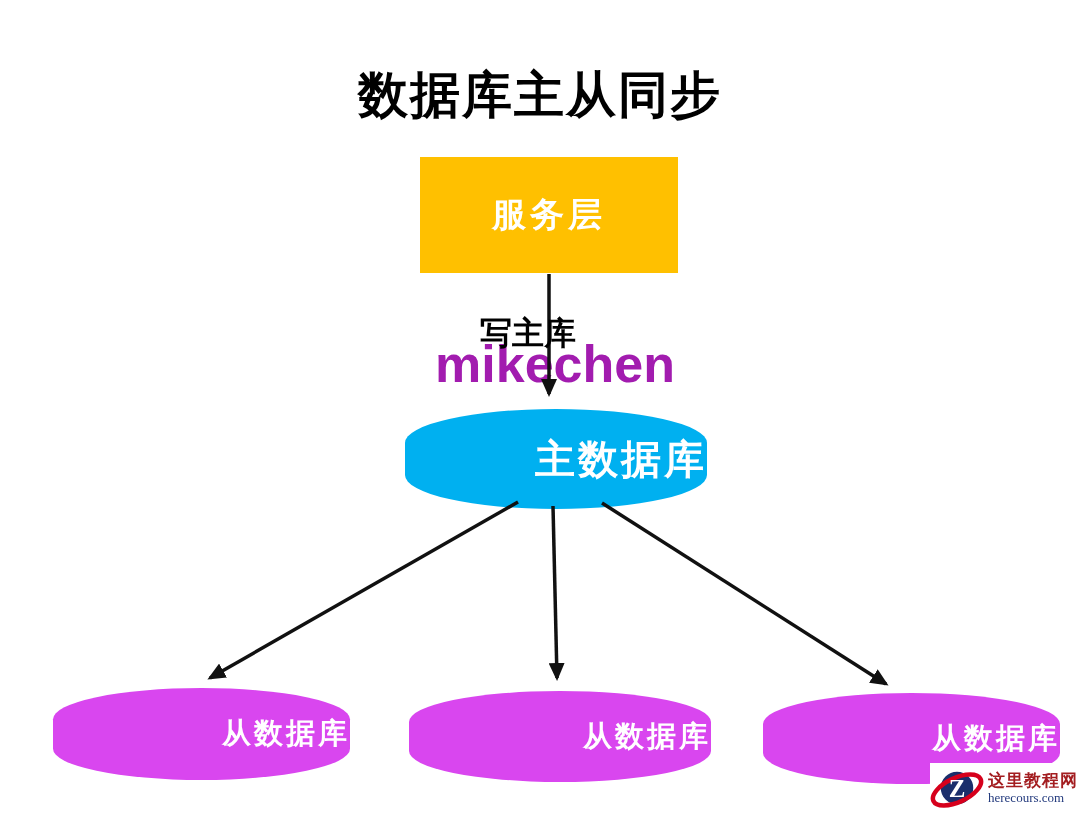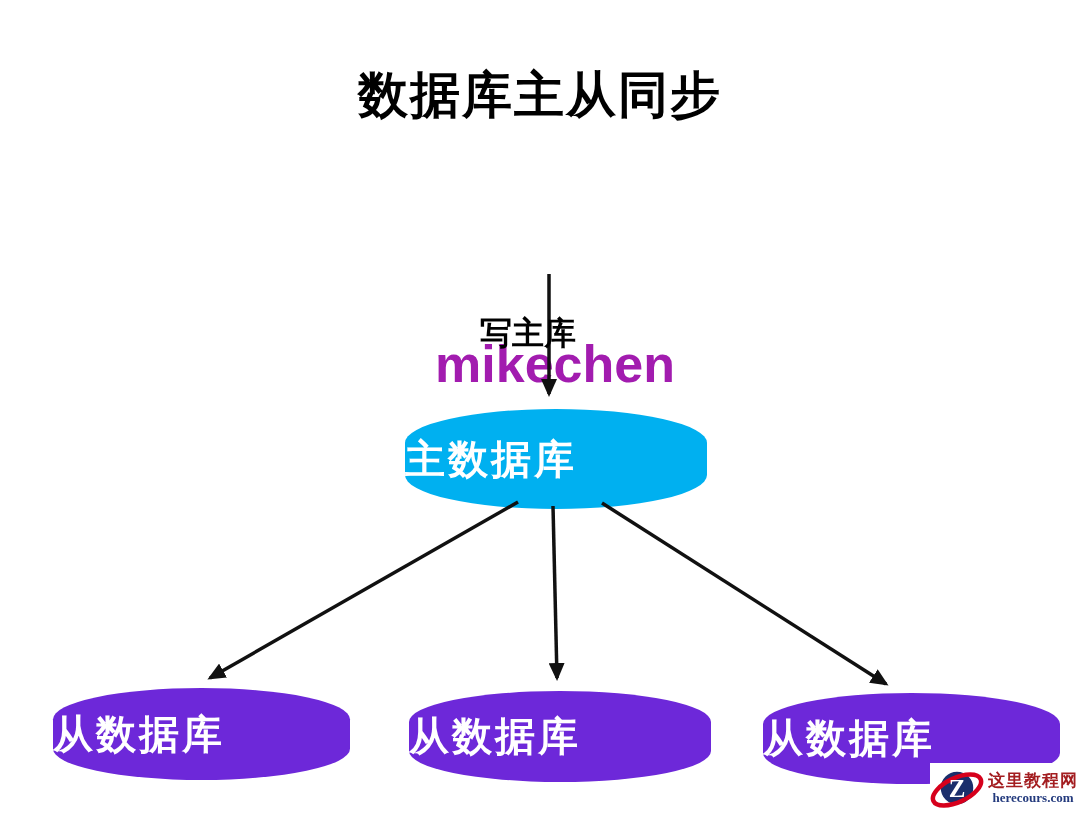--- a/index.html
+++ b/index.html
@@ -11,53 +11,56 @@
     position:absolute;left:0;top:62px;width:1080px;text-align:center;
     font-size:50px;font-weight:900;color:#000;letter-spacing:2px;
   }
   .service-box{
     position:absolute;left:420px;top:157px;width:258px;height:116px;
     display:flex;align-items:center;justify-content:center;
     color:#fff;font-size:34px;font-weight:bold;letter-spacing:4px;
     background:#FFC000;
   }
   .can{
-    position:absolute;display:flex;align-items:center;justify-content:flex-start;
+    position:absolute;display:flex;align-items:center;justify-content:flex-end;
     color:#fff;font-weight:bold;border-radius:50% / 34%;
   }
   .master-can{left:405px;top:409px;width:302px;height:100px;font-size:40px;letter-spacing:3px;background:#00B0F0;}
-  .slave-can{font-size:40px;letter-spacing:3px;background:#6d28d9;}
+  .slave-can{font-size:29px;letter-spacing:3px;background:#d946ef;}
   .slave-1{left:53px;top:688px;width:297px;height:92px;}
   .slave-2{left:409px;top:691px;width:302px;height:91px;}
   .slave-3{left:763px;top:693px;width:297px;height:91px;}
   .watermark{
     position:absolute;left:395px;top:334px;width:320px;text-align:center;
     font-size:52px;font-weight:bold;color:#a21caf;z-index:1;
   }
   .edge-label{
     position:absolute;font-size:32px;font-weight:bold;color:#000;z-index:3;text-align:center;
   }
   .write-label{left:448px;top:312px;width:160px;}
   .replicate-label{left:440px;top:562px;width:210px;}
   .arrows{position:absolute;left:0;top:0;width:1080px;height:814px;z-index:2;pointer-events:none;}
   .logo{
     position:absolute;left:930px;top:763px;width:150px;height:51px;
     display:flex;align-items:center;gap:4px;background:#fff;z-index:4;
   }
-  .logo-text{display:flex;flex-direction:column;line-height:1.1;align-items:center;}
+  .logo-text{display:flex;flex-direction:column;line-height:1.1;}
   .logo-site{font-size:17px;font-weight:bold;color:#A31D20;letter-spacing:1px;font-family:"Liberation Serif","DejaVu Serif",serif;}
-  .logo-domain{font-size:13px;font-weight:bold;color:#233A7D;font-family:"Liberation Serif","DejaVu Serif",serif;}
+  .logo-domain{font-size:13px;font-weight:normal;color:#233A7D;font-family:"Liberation Serif","DejaVu Serif",serif;}
 </style>
 </head>
 <body>
 
 <div class="stage">
 
   <div class="title">数据库主从同步</div>
 
+  <div class="service-box">
+    <span>服务层</span>
+  </div>
 
   <div class="watermark">mikechen</div>
 
   <svg class="arrows" viewBox="0 0 1080 814" xmlns="http://www.w3.org/2000/svg">
     <defs>
       <marker id="ah" markerWidth="20" markerHeight="16" refX="15" refY="8" orient="auto" markerUnits="userSpaceOnUse">
         <path d="M0,0 L18,8 L0,16 Z" fill="#111"></path>
       </marker>
     </defs>
     <line x1="549" y1="274" x2="549" y2="394" stroke="#111" stroke-width="3.5" marker-end="url(#ah)"></line>

